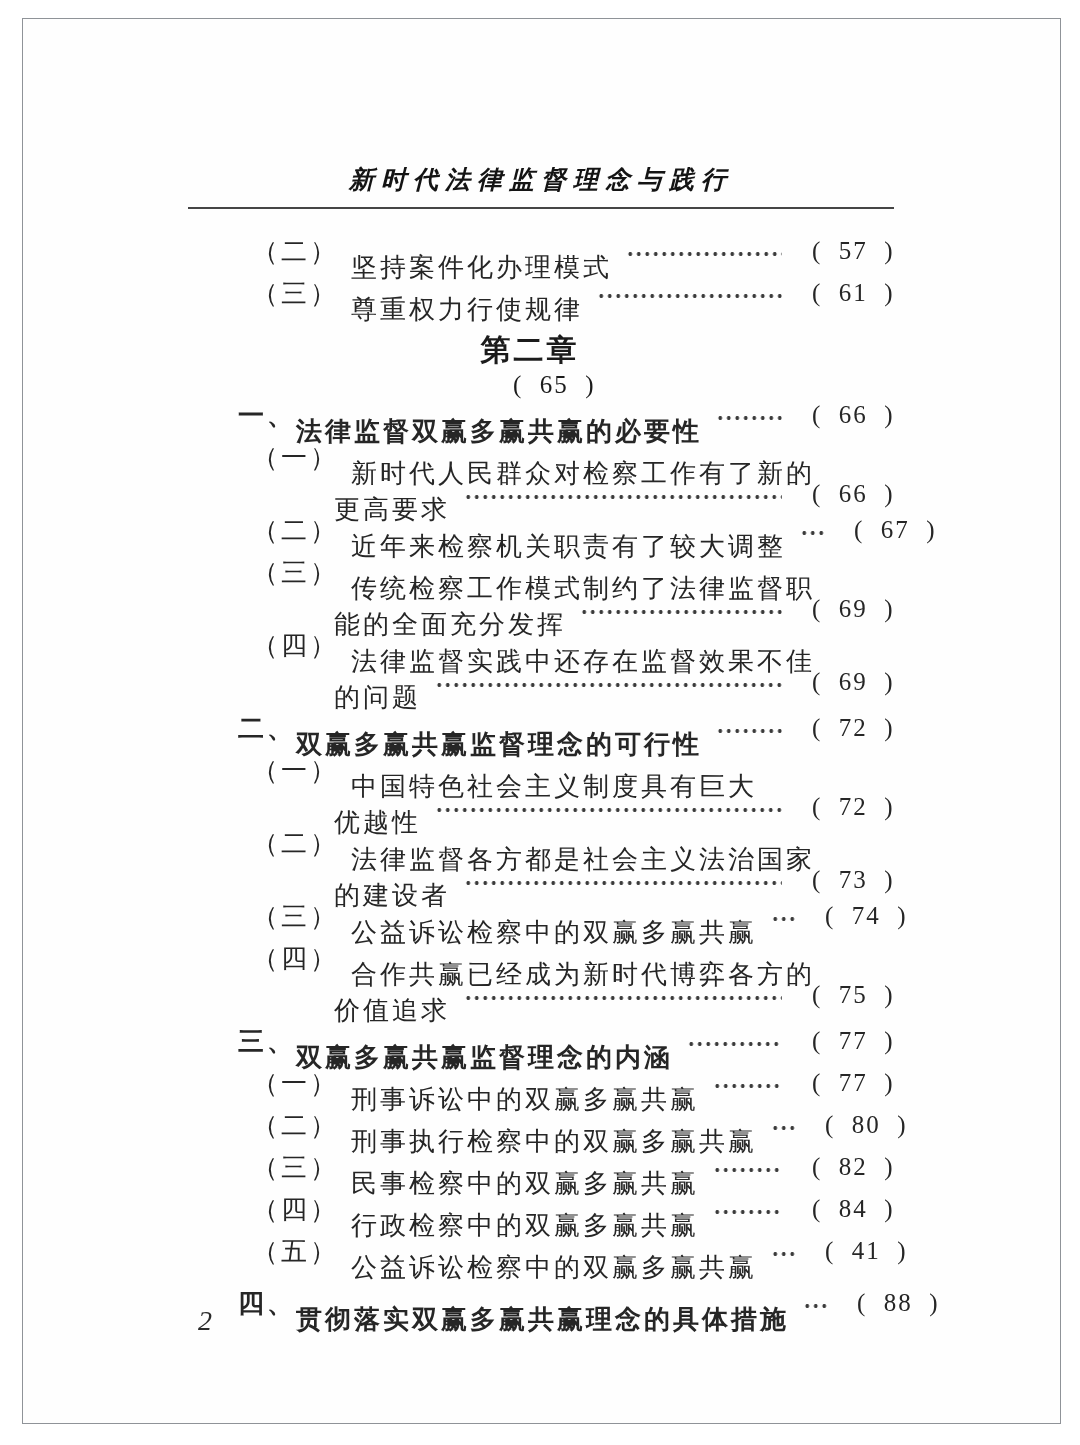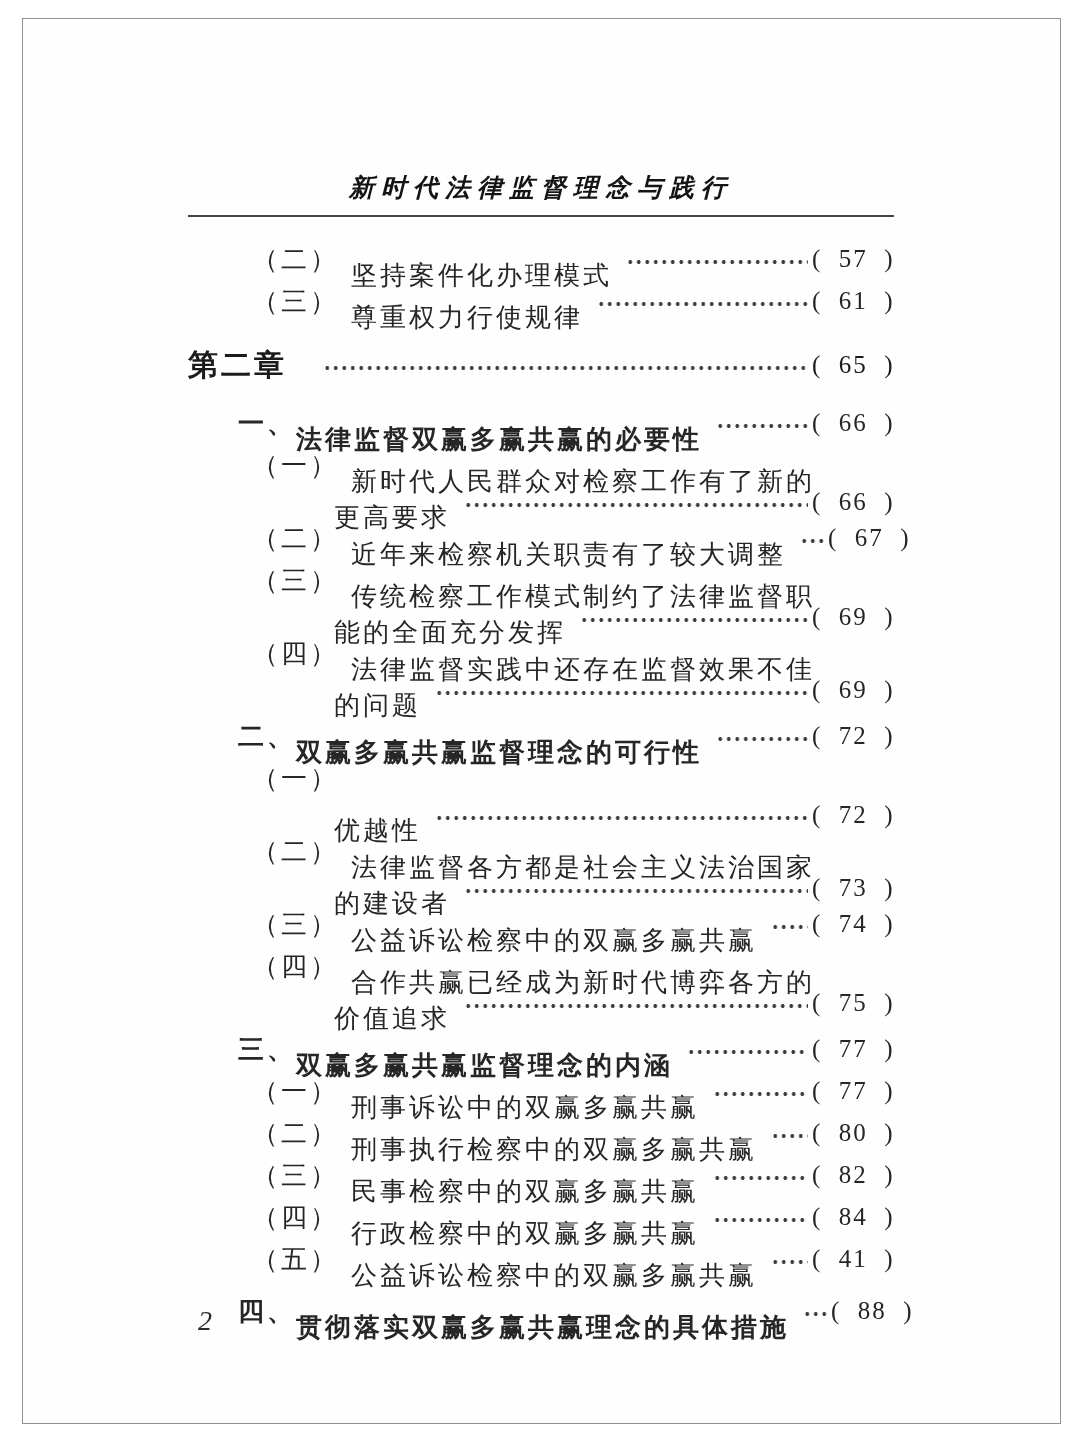--- a/index.html
+++ b/index.html
@@ -11,21 +11,21 @@
     color:#262626;
     overflow:hidden;
   }
   .page-frame {
     position:absolute; left:22px; top:18px;
     width:1037px; height:1404px;
     border:1px solid #8f9398;
     background:#fefefe;
   }
   .content {
-    position:absolute; left:188px; top:16px;
+    position:absolute; left:188px; top:8px;
     width:706px;
   }
   .book-title {
     margin-top:155px;
     text-align:center;
     font-size:25px;
     font-weight:700;
     font-style:italic;
     letter-spacing:7px;
     color:#141414;
@@ -52,41 +52,42 @@
     font-family:"Liberation Sans","DejaVu Sans",sans-serif;
     color:#1b1b1b;
   }
   .row.chapter .num { margin-right:22px; }
   .row.l1 { padding-left:50px; font-weight:700; }
   .row.l1 .num { margin-right:0; }
   .row.l2 { padding-left:64px; }
   .row.l2 .num { margin-right:12px; }
   .row.cont { padding-left:146px; height:31px;justify-content:center; }
   .gap-md { margin-top:10px; }
-  .gap-lg { margin-top:16px; }
+  .gap-lg { margin-top:16px;flex-direction:column; }
   .leader {
     flex:1 1 auto;
     min-width:24px;
     height:8px;
     margin:0 4px 0 14px;
     background-image:radial-gradient(circle, #3a3a3a 1.7px, rgba(0,0,0,0) 2.1px);
     background-size:8.5px 8px;
     background-repeat:repeat-x;
     background-position:left center;
     transform:translateY(3px);
   }
   .pagenum {
     flex:none;
     width:82px;
     text-align:center;
     font-size:25px;
     font-weight:400;
     letter-spacing:2px;
     white-space:pre;
     font-family:"Liberation Serif","DejaVu Serif",serif;
+    margin-left:26px;
   }
   .folio {
     position:absolute;
     left:198px; top:1305px;
     font-size:28px;
     font-style:italic;
     color:#2a2a2a;
   }
 </style>
 </head>
@@ -161,20 +162,21 @@
     <span class="pagenum">(  69  )</span>
   </div>
       <div class="row l1 gap-md">
     <span class="num">二、</span>
     <span class="text">双赢多赢共赢监督理念的可行性</span>
     <span class="leader"></span>
     <span class="pagenum">(  72  )</span>
   </div>
       <div class="row l2">
     <span class="num">（一）</span>
+    <span class="text">中国特色社会主义制度具有巨大</span>
 
   </div>
       <div class="row cont">
 
     <span class="text">优越性</span>
     <span class="leader"></span>
     <span class="pagenum">(  72  )</span>
   </div>
       <div class="row l2">
     <span class="num">（二）</span>

